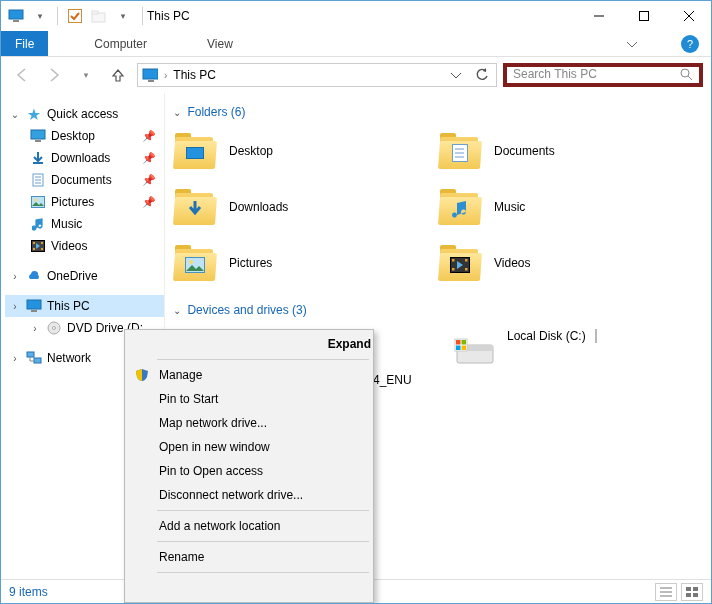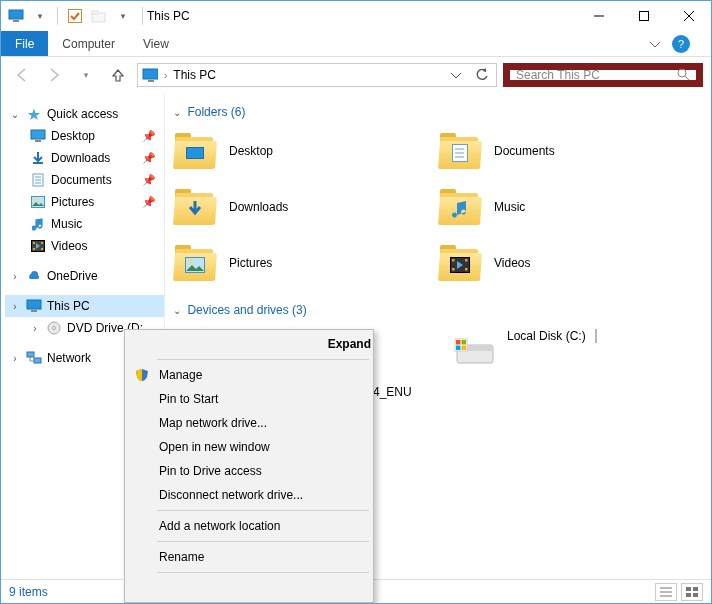--- a/index.html
+++ b/index.html
@@ -9,36 +9,36 @@
 .titlebar { height: 30px; display: flex; align-items: center; background: #fff; }
 .titlebar .qat { display: flex; align-items: center; padding: 0 4px; gap: 2px; }
 .titlebar .qat-icon { width: 22px; height: 22px; display: flex; align-items: center; justify-content: center; }
 .titlebar .sep { width: 1px; height: 18px; background: #d0d0d0; margin: 0 4px; }
 .titlebar .title { flex: 0 0 auto; color: #000; font-size: 12px; }
 .titlebar .spacer { flex: 1; }
 .titlebar .winbtns { display: flex; }
 .titlebar .winbtn { width: 45px; height: 30px; display: flex; align-items: center; justify-content: center; color: #333; }
 
 
-.ribbon { height: 26px; display: flex; align-items: stretch; border-bottom: 1px solid #e0e0e0; padding-right: 21px; }
+.ribbon { height: 26px; display: flex; align-items: stretch; border-bottom: 1px solid #e0e0e0; padding-right: 12px; gap: 32px; }
 .ribbon .file-tab { background: #1979ca; color: #fff; padding: 0 14px; display: flex; align-items: center; font-size: 12px; }
 .ribbon .tab { padding: 0 14px; display: flex; align-items: center; color: #444; }
 .ribbon .spacer { flex: 1; }
 .ribbon .chev { display: flex; align-items: center; padding: 0 6px; color: #666; }
 .ribbon .help { width: 18px; height: 18px; border-radius: 50%; background: #1e8bd4; color: #fff; display: flex; align-items: center; justify-content: center; font-size: 11px; margin-left: 6px; align-self: center; }
 
 
 .navbar { height: 36px; display: flex; align-items: center; gap: 6px; padding: 4px 8px; }
 .navbtn { width: 26px; height: 26px; display: flex; align-items: center; justify-content: center; color: #999; }
 .navbtn.enabled { color: #333; }
 .addr { flex: 1; height: 24px; border: 1px solid #ccc; display: flex; align-items: center; padding: 0 4px; gap: 6px; }
 .addr .addr-icon { width: 16px; height: 16px; }
 .addr-text { flex: 1; color: #000; }
 .addr .drop, .addr .refresh { width: 20px; display: flex; justify-content: center; color: #555; }
-.search { width: 200px; height: 24px; border: 7px solid #7f1d1d; display: flex; align-items: center; padding: 0 6px; color: #888; }
+.search { width: 200px; height: 24px; border: 4px solid #7f1d1d; display: flex; align-items: flex-start; padding: 0 6px; color: #888; }
 .search .mag { margin-left: auto; color: #777; }
 
 
 .body { display: flex; height: 480px; }
 .tree { width: 176px; border-right: 1px solid #eee; padding: 10px 0 0 4px; overflow: hidden; }
 .tree-item { display: flex; align-items: center; height: 22px; gap: 4px; padding-left: 4px; color: #000; }
 .tree-item.pad1 { padding-left: 24px; }
 .tree-item.sel { background: #cce8ff; }
 .tree-item .chev { width: 12px; color: #555; font-size: 10px; text-align:center; }
 .tree-item .ico { width: 18px; display: flex; justify-content: center; }
@@ -420,21 +420,21 @@
             <rect x="8.5" y="16.5" width="4.5" height="4.5" fill="#ffb900"></rect>
           </svg>
         <div class="drive-info">
           <div class="drive-name">Local Disk (C:)</div>
           <div class="drive-bar">
               <div class="drive-bar-fill" style="width:17%"></div>
             </div>
         </div>
       </div>
     </div>
-    <div style="padding-left:208px;margin-top:12px;font-size:12px">4_ENU</div>
+    <div style="padding-left:208px;font-size:12px">4_ENU</div>
   </div>
 </div>
 
 <div class="ctxmenu">
   <div class="mi bold">
       <span>Expand</span>
     </div>
   <div class="msep"></div>
   <div class="mi">
       <span class="mi-ico">
@@ -448,21 +448,21 @@
   <div class="mi">
       <span>Pin to Start</span>
     </div>
   <div class="mi">
       <span>Map network drive...</span>
     </div>
   <div class="mi">
       <span>Open in new window</span>
     </div>
   <div class="mi">
-      <span>Pin to Drive access</span>
+      <span>Pin to Open access</span>
     </div>
   <div class="mi">
       <span>Disconnect network drive...</span>
     </div>
   <div class="msep"></div>
   <div class="mi">
       <span>Add a network location</span>
     </div>
   <div class="msep"></div>
   <div class="mi">

